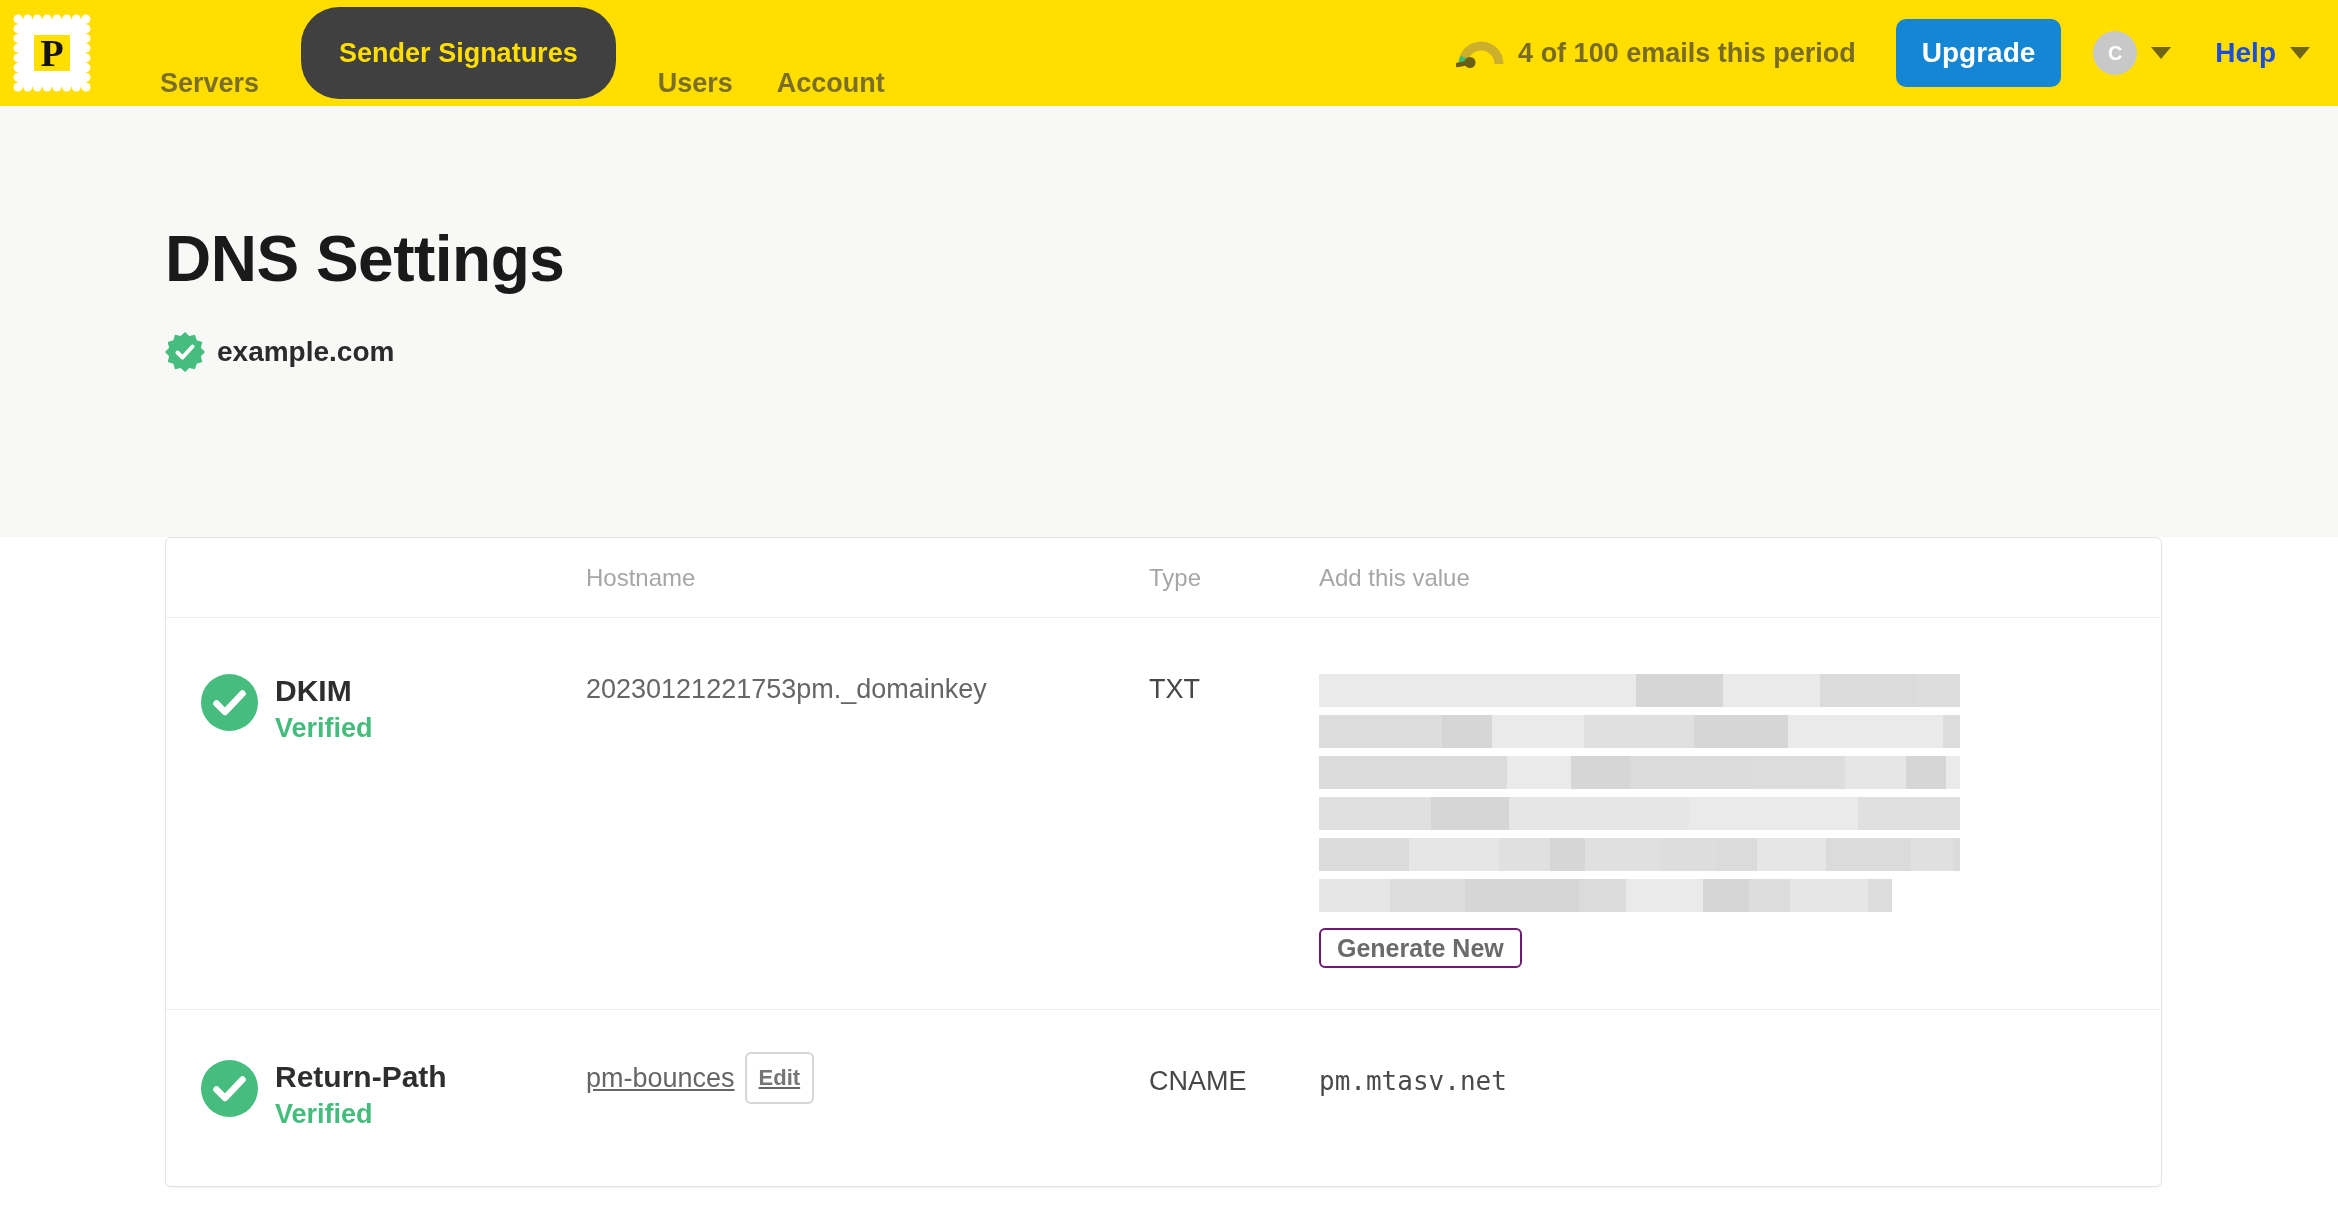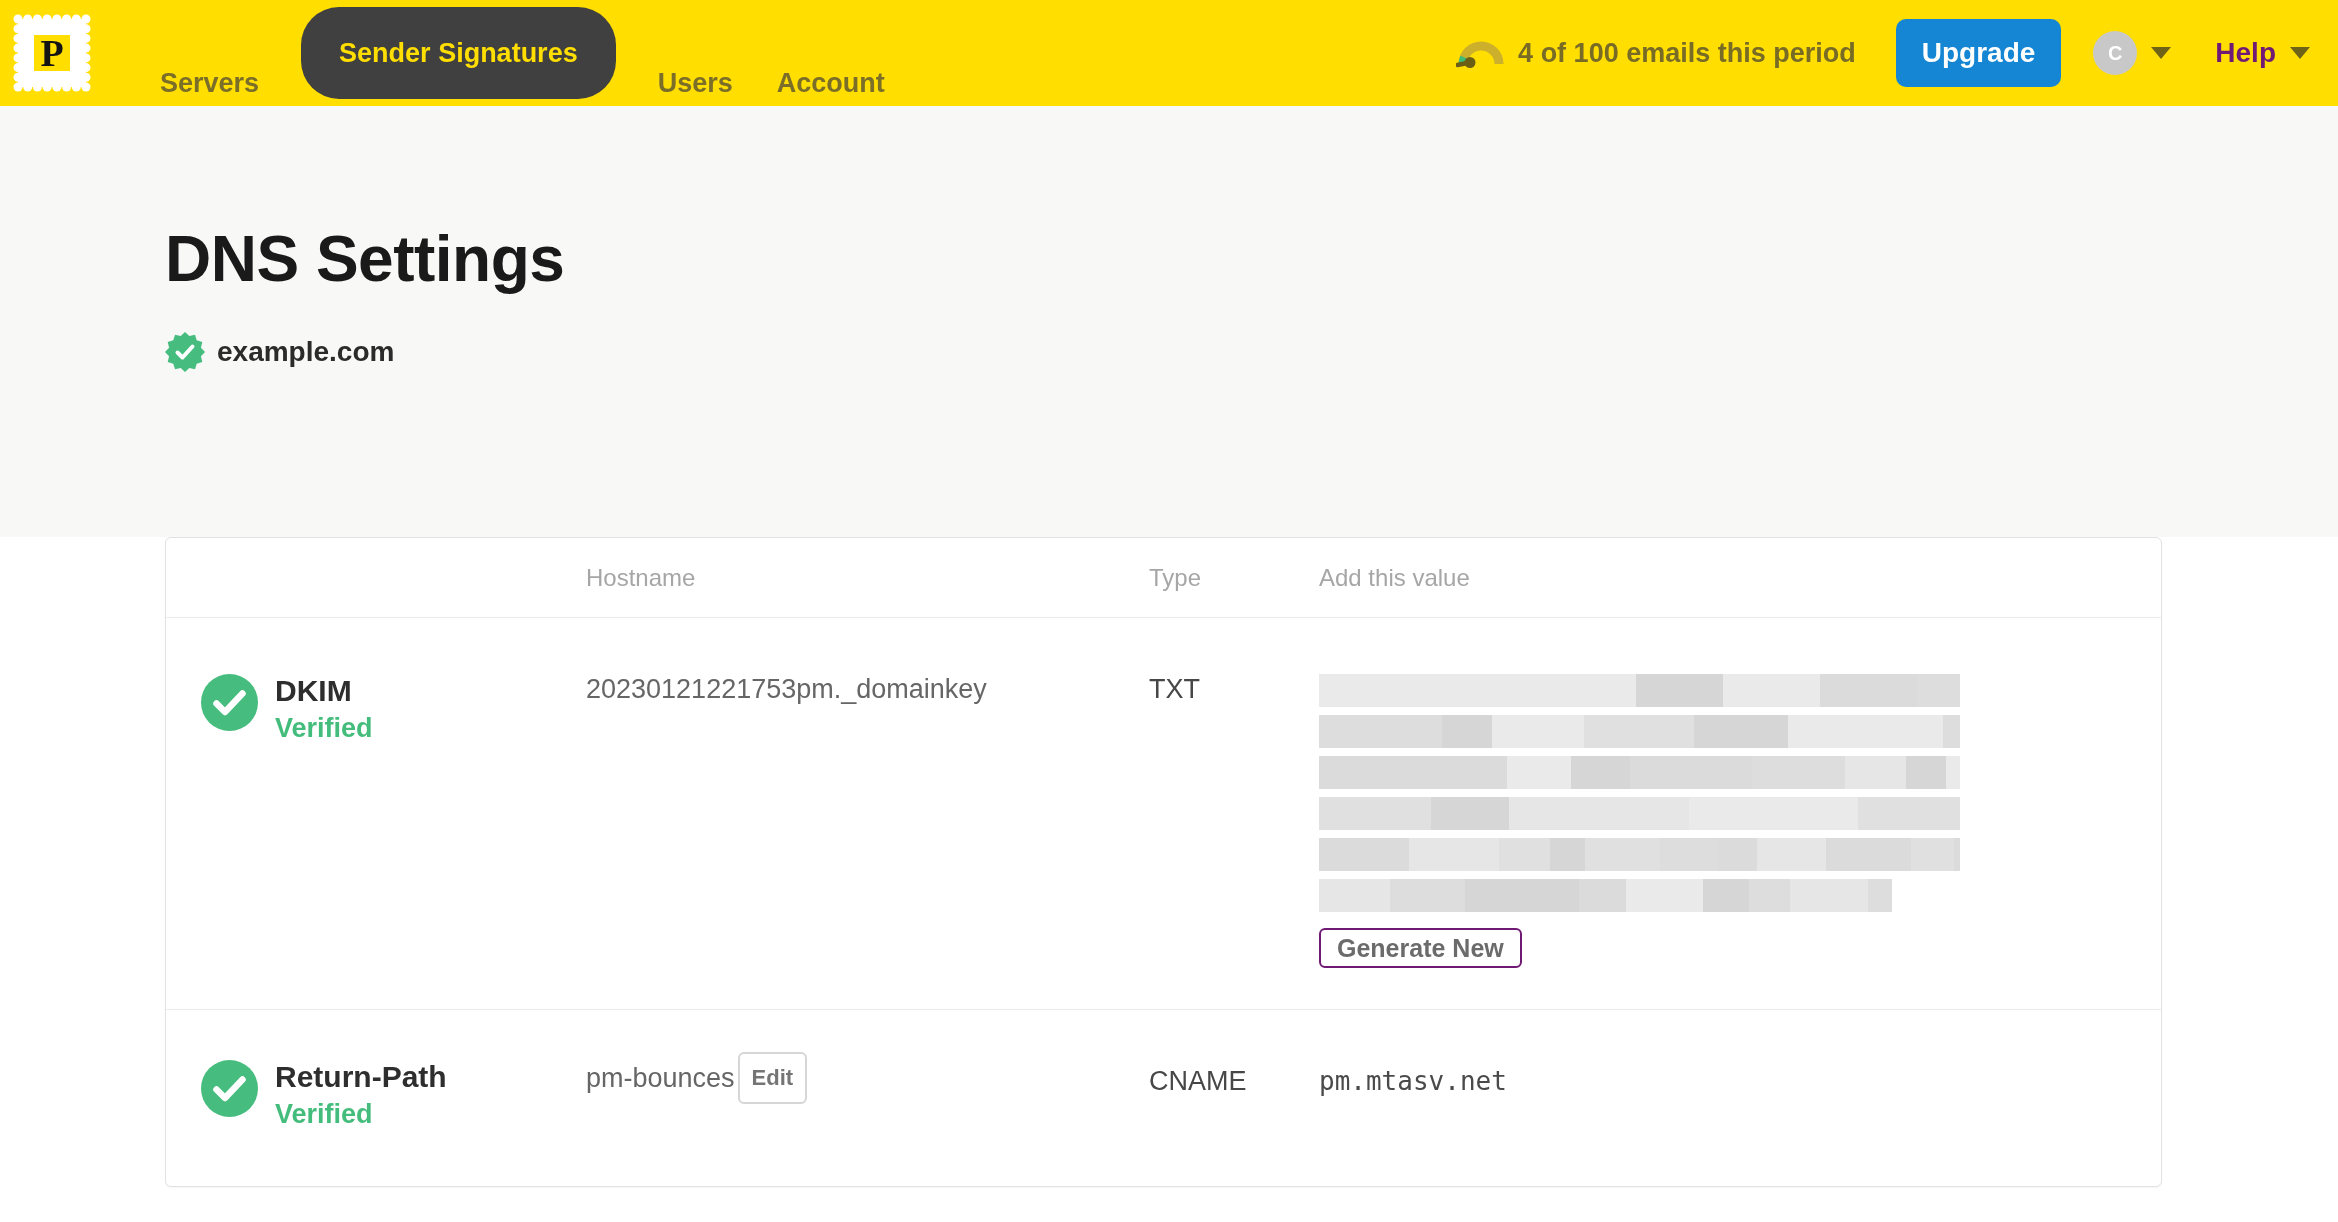--- a/index.html
+++ b/index.html
@@ -43,21 +43,21 @@
     background: #c8c8c8; color: #fff; font-size: 20px; font-weight: bold;
     display: flex; align-items: center; justify-content: center; cursor: pointer;
   }
   .caret {
     width: 0; height: 0; margin-left: 14px;
     border-left: 10px solid transparent; border-right: 10px solid transparent;
     border-top: 12px solid #6f6318; cursor: pointer;
   }
   .help-menu {
     margin-left: 44px; display: flex; align-items: center;
-    font-size: 28px; font-weight: bold; color: #701a75;
+    font-size: 28px; font-weight: bold; color: #1d4ed8;
     text-decoration: none; cursor: pointer;
   }
 
   
   .hero {
     height: 512px;
     background: #f8f8f7;
     border-bottom: 1px solid #ececec;
     padding: 118px 0 0 165px;
   }
@@ -89,21 +89,21 @@
   .trow-rp > .cell-type, .trow-rp > .cell-value { padding-top: 56px; }
   .trow-rp > .cell-host { padding-top: 42px; }
 
   .cell-status { display: flex; padding-left: 35px; }
   .check-icon { width: 57px; height: 57px; flex: 0 0 auto; margin-right: 17px; }
   .rec-name { font-size: 30px; font-weight: bold; color: #2e2e2e; line-height: 1.1; }
   .rec-status { font-size: 27px; font-weight: bold; color: #44bd7c; margin-top: 6px; }
 
   .cell-host { font-size: 27px; color: #666; }
   .cell-type { font-size: 27px; color: #474747; }
-  .host-flex { display: flex; align-items: center; gap: 3px; }
+  .host-flex { display: flex; align-items: center; gap: 10px; text-decoration: underline; }
 
   .edit-btn {
     font-family: inherit; font-size: 22px; font-weight: bold; color: #757575;
     background: #fff; border: 2px solid #d6d6d6; border-radius: 6px;
     height: 52px; padding: 0 12px; cursor: pointer;
   }
 
   .redact-bar { height: 33px; margin-bottom: 8px; display: flex; overflow: hidden; }
   .redact-bar span { height: 100%; display: block; }
 

